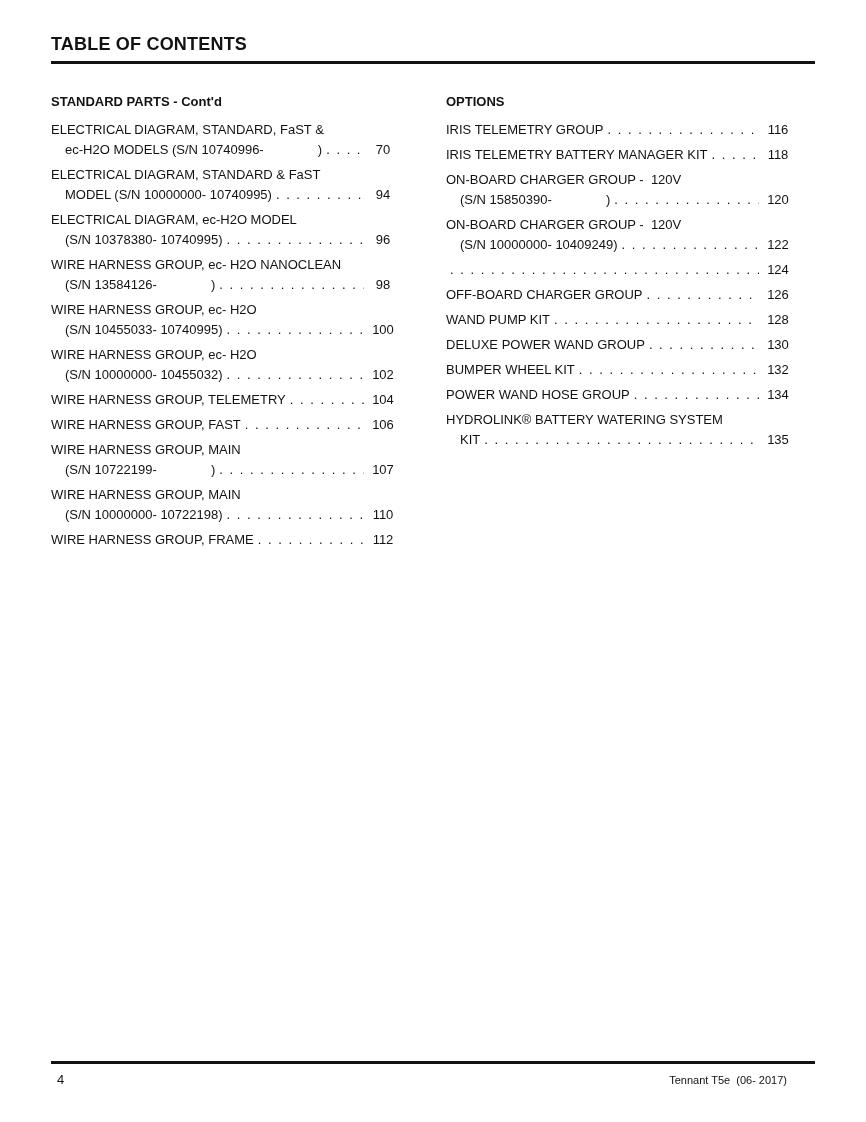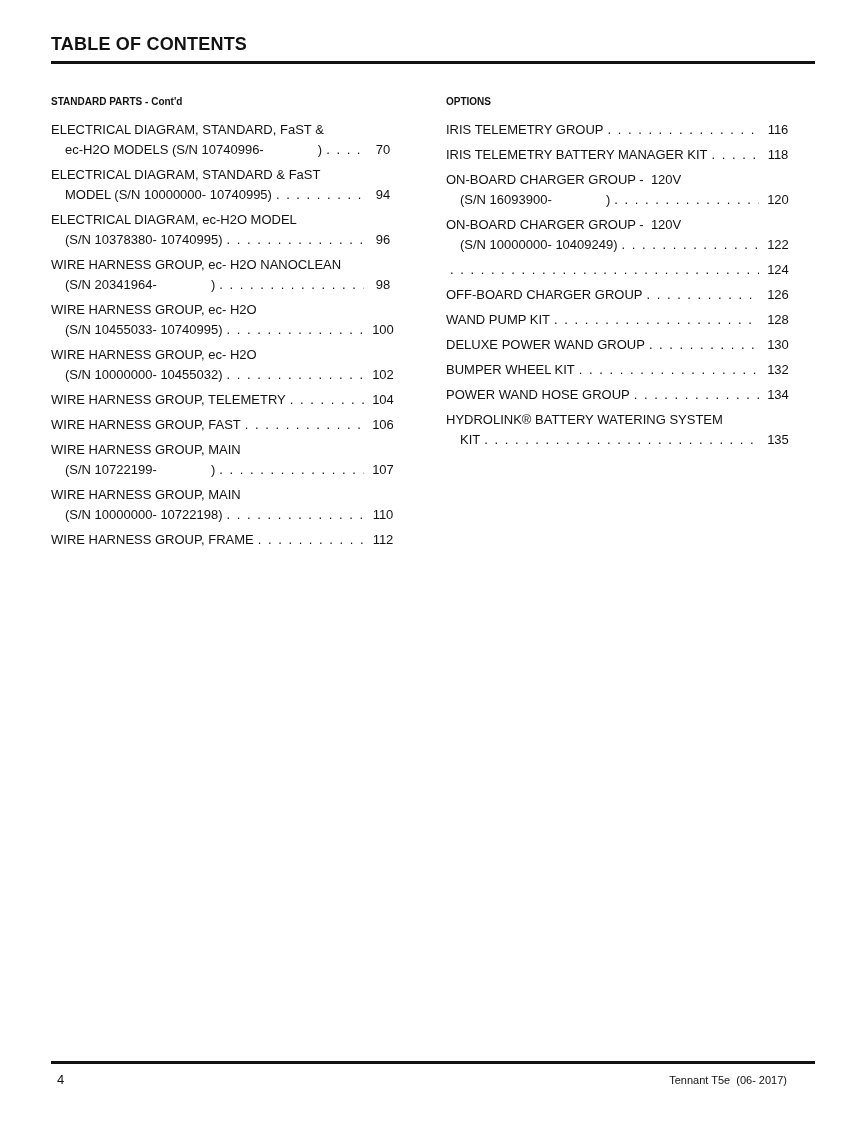--- a/index.html
+++ b/index.html
@@ -29,21 +29,21 @@
     background: #121212;
     margin-top: 6px;
   }
   .columns {
     display: flex;
     gap: 51px;
     margin-top: 29px;
   }
   .toc-column { width: 344px; flex: 0 0 344px; }
   .toc-heading {
-    font-size: 10px;
+    font-size: 13px;
     font-weight: 700;
     line-height: 18px;
     margin-bottom: 9px;
     white-space: pre;
   }
   .toc-list {}
   .toc-entry { margin-bottom: 5px; }
   .toc-line {
     display: flex;
     align-items: baseline;
@@ -128,21 +128,21 @@
               <span class="toc-text">(S/N 10378380- 10740995)</span>
               <span class="toc-dots"></span>
               <span class="toc-page">96</span>
             </div>
           </div>
           <div class="toc-entry">
             <div class="toc-line">
               <span class="toc-text">WIRE HARNESS GROUP, ec- H2O NANOCLEAN</span>
             </div>
             <div class="toc-line indent">
-              <span class="toc-text">(S/N 20341964-               )</span>
+              <span class="toc-text">(S/N 13584126-               )</span>
               <span class="toc-dots"></span>
               <span class="toc-page">98</span>
             </div>
           </div>
           <div class="toc-entry">
             <div class="toc-line">
               <span class="toc-text">WIRE HARNESS GROUP, ec- H2O</span>
             </div>
             <div class="toc-line indent">
               <span class="toc-text">(S/N 10455033- 10740995)</span>
@@ -219,21 +219,21 @@
               <span class="toc-text">IRIS TELEMETRY BATTERY MANAGER KIT</span>
               <span class="toc-dots"></span>
               <span class="toc-page">118</span>
             </div>
           </div>
           <div class="toc-entry">
             <div class="toc-line">
               <span class="toc-text">ON-BOARD CHARGER GROUP -  120V</span>
             </div>
             <div class="toc-line indent">
-              <span class="toc-text">(S/N 16093900-               )</span>
+              <span class="toc-text">(S/N 15850390-               )</span>
               <span class="toc-dots"></span>
               <span class="toc-page">120</span>
             </div>
           </div>
           <div class="toc-entry">
             <div class="toc-line">
               <span class="toc-text">ON-BOARD CHARGER GROUP -  120V</span>
             </div>
             <div class="toc-line indent">
               <span class="toc-text">(S/N 10000000- 10409249)</span>

